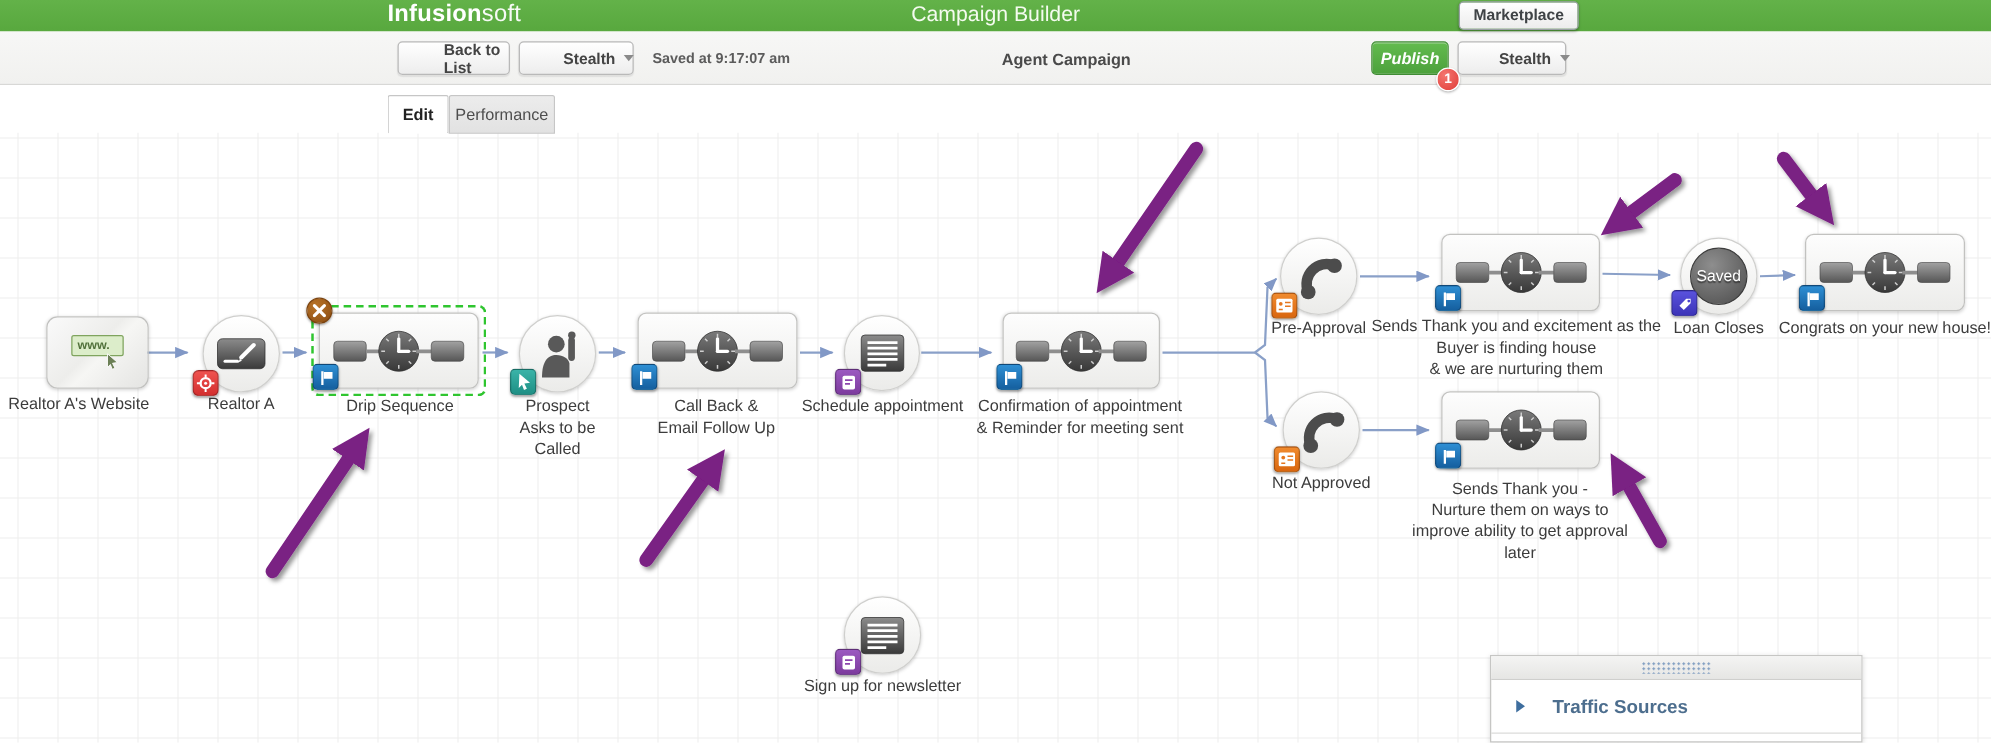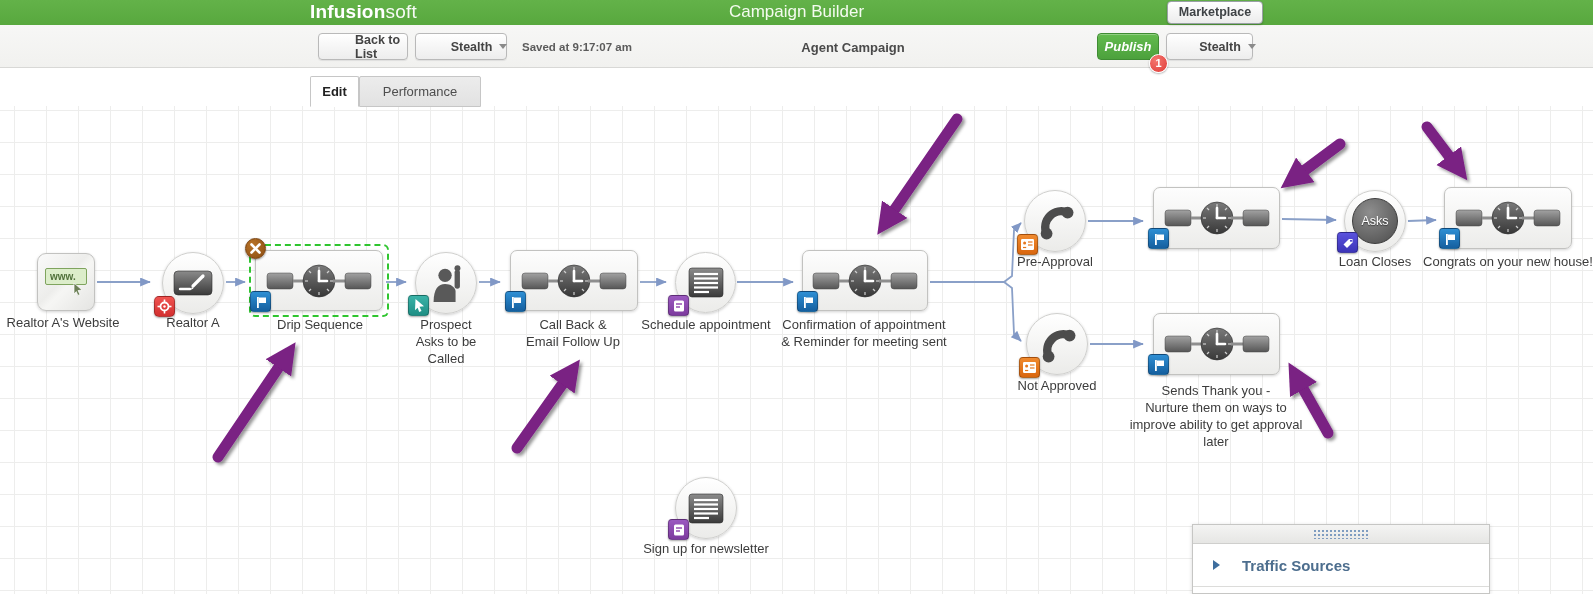--- a/index.html
+++ b/index.html
@@ -41,21 +41,21 @@
   .stealth-btn { left:1166px; top:8px; width:87px; }
   .caret { width:0; height:0; border-left:4.5px solid transparent; border-right:4.5px solid transparent;
     border-top:5px solid #8a8a8a; display:inline-block; }
 
   
   .tabrow { position:absolute; left:0; top:68px; width:1593px; height:38px; background:#fff; z-index:18; }
   .tab { position:absolute; top:8px; height:31px; font-size:13px; text-align:center;
     line-height:29px; cursor:pointer; border:1px solid #c6c6c6; border-radius:2px 2px 0 0; }
   .tab-edit { left:310px; width:49px; background:#fff; border-bottom:1px solid #fff;
     font-weight:700; color:#222; z-index:2; }
-  .tab-perf { left:359px; width:122px; background:linear-gradient(#ececec,#e2e2e2); color:#4e4e4e; }
+  .tab-perf { left:359px; width:85px; background:linear-gradient(#ececec,#e2e2e2); color:#4e4e4e; }
 
   
   .canvas { position:absolute; left:0; top:106px; width:1593px; height:488px; background:#fff;
     background-image:linear-gradient(#ededec 1px, transparent 1px),
                      linear-gradient(90deg,#ededec 1px, transparent 1px);
     background-size:32px 32px; background-position:14px 4px; }
   svg.wires { position:absolute; left:0; top:0; pointer-events:none; z-index:1; }
   svg.annot { position:absolute; left:0; top:0; pointer-events:none; z-index:8; }
 
   .node-rect { position:absolute; border:1px solid #c2c2c0; border-radius:7px;
@@ -171,21 +171,21 @@
         <stop offset="0" stop-color="#7a7a7a"></stop>
           <stop offset="1" stop-color="#383838"></stop>
       </linearGradient>
       <linearGradient id="darkg" x1="0" y1="0" x2="0" y2="1">
         <stop offset="0" stop-color="#8b8b8b"></stop>
           <stop offset="1" stop-color="#3a3a3a"></stop>
       </linearGradient>
     </defs>
   </svg>
 
-  <div class="node-square" style="left:37px;top:147px;width:58px;height:58px">
+  <div class="node-square" style="left:37px;top:147px;width:82px;height:58px">
     <div class="www-chip">www.</div>
     <svg width="14" height="14" style="margin:-3px 0 0 24px">
       <path d="M3,1 L11,8 L7,8.6 L9,12.5 L6.8,13.4 L5.3,9.6 L3,12 Z" fill="#6b7f55" stroke="#fff" stroke-width=".7"></path>
     </svg>
   </div>
   <div class="node-label" style="left:-7px;top:208px;width:140px">Realtor A's Website</div>
 
   <div class="node-circle" style="left:162px;top:146px;width:62px;height:62px">
     <svg width="40" height="26">
       <rect x="1" y="1" width="38" height="24" rx="4" fill="url(#darkg)" stroke="#2e2e2e" stroke-width=".6"></rect>
@@ -386,23 +386,26 @@
       <line x1="70" y1="23" x2="82" y2="23" stroke="#8e8e8e" stroke-width="3"></line>
       <rect x="82" y="15" width="26" height="16" rx="3" fill="url(#seqg)" stroke="#454545" stroke-width=".5"></rect>
     </svg>
   </div>
   <div class="badge b-flag" style="left:1148px;top:122px">
     <svg width="14" height="14">
         <rect x="3" y="2" width="1.8" height="11" fill="#fff"></rect>
         <path d="M5,2.5 h7 v5.5 h-7 z" fill="#fff"></path>
       </svg>
   </div>
+  <div class="node-label" style="left:1077px;top:146px;width:272px">Sends Thank you and excitement as the
+Buyer is finding house
+&amp; we are nurturing them</div>
 
   <div class="node-circle" style="left:1344px;top:84px;width:62px;height:62px">
-    <div class="other-circle">Asks</div>
+    <div class="other-circle">Saved</div>
   </div>
   <div class="badge b-tag" style="left:1337px;top:126px">
     <svg width="15" height="15">
       <path d="M3.5,9.5 L9,4 h3.5 v3.5 L7,13 Z" fill="#fff"></path>
       <circle cx="11" cy="5.8" r="1.1" fill="#4a43cb"></circle>
     </svg>
   </div>
   <div class="node-label" style="left:1320px;top:147px;width:110px">Loan Closes</div>
 
   <div class="node-rect" style="left:1444px;top:81px;width:128px;height:62px">

